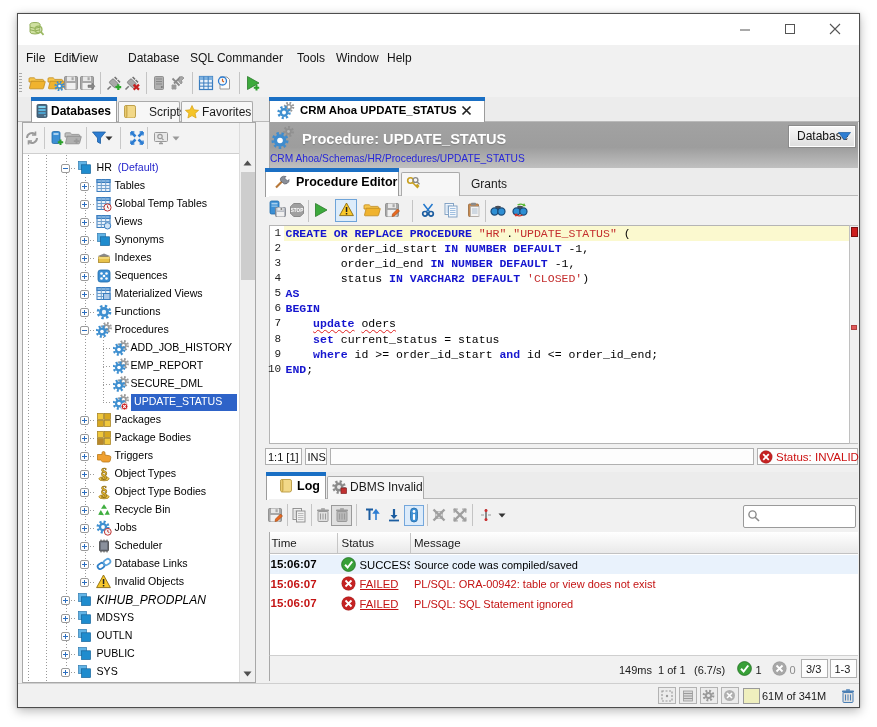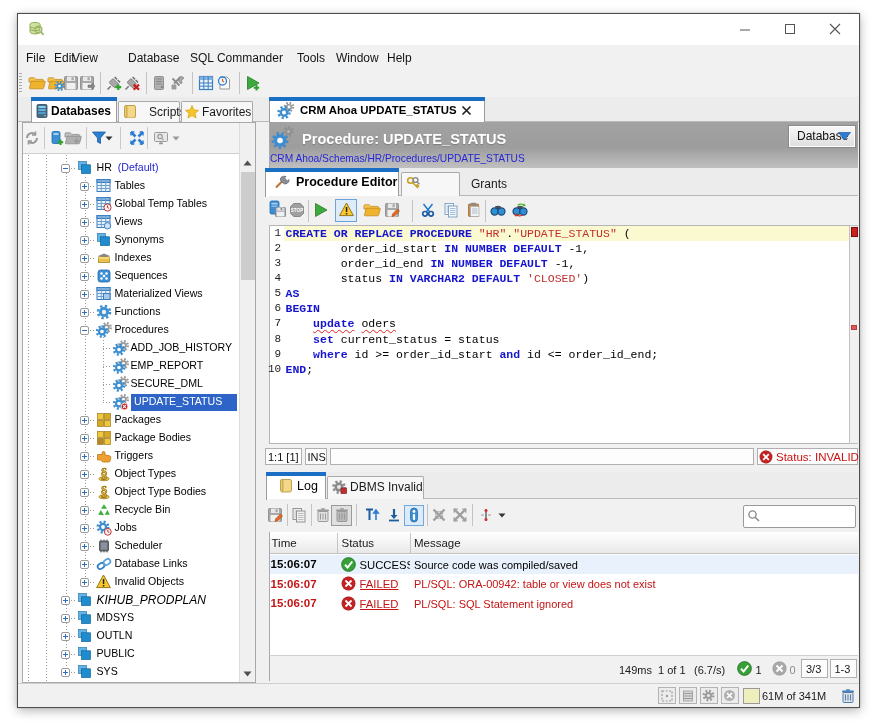--- a/index.html
+++ b/index.html
@@ -634,21 +634,21 @@
       <circle cx="7" cy="8" r="2.0" fill="#e8e8e8"></circle>
       <rect x="9" y="9" width="5.5" height="5.5" fill="#c03030" stroke="#802020" stroke-width="0.7"></rect>
     </svg>
     <div class="a" style="left:350px;top:480px;font-size:12px;color:#1a1a1a;white-space:pre;">DBMS Invalid</div>
     <div class="a tabsel" style="left:266px;top:472px;width:60px;height:28px;"></div>
     <div class="a bluebar" style="left:266px;top:472px;width:60px;height:3.5px;"></div>
     <svg class="a" style="left:278px;top:478px;" width="15" height="15" viewBox="0 0 15 15">
       <path d="M3.5 1.5 H12 Q13.5 1.5 13.5 3.2 V12 q0 2-2 2 H4.5 Q2.5 14 2.5 12 V3.2 Q2.5 1.5 3.5 1.5 Z" fill="#f2d888" stroke="#b89840" stroke-width="0.9"></path>
       <path d="M3.5 1.5 Q5 1.5 5 3.2 V12 q0 2-1.5 2" fill="#e0bc58" stroke="#b89840" stroke-width="0.7"></path>
     </svg>
-    <div class="a" style="left:297px;top:479px;font-size:12.5px;color:#000;font-weight:normal;white-space:pre;">Log</div>
+    <div class="a" style="left:297px;top:479px;font-size:12.5px;color:#000;font-weight:bold;white-space:pre;">Log</div>
     <div class="a" style="left:269px;top:499px;width:589px;height:33px;background:#f1f1f1;"></div>
     <svg class="a" style="left:267px;top:507px;" width="17" height="16" viewBox="0 0 17 16">
       <rect x="1.5" y="1.5" width="13" height="13" rx="1" fill="#a8a8a8" stroke="#7a7a7a" stroke-width="0.7"></rect>
       <rect x="4" y="1.5" width="8" height="4.5" fill="#e8e8e8"></rect>
       <rect x="8.5" y="2.2" width="2.2" height="3" fill="#a8a8a8"></rect>
       <rect x="3.5" y="8" width="9" height="6.5" fill="#f0f0f0"></rect>
       <path d="M9.5 14.5 L14.5 9.5 L16.5 11.5 L11.5 16.5 L9 17 Z" fill="#e86820" stroke="#a04810" stroke-width="0.6" transform="translate(-1,-2.5)"></path>
     </svg>
     <div class="a" style="left:287px;top:504px;width:1px;height:22px;background:#c4c4c4;"></div>
     <svg class="a" style="left:291px;top:507px;" width="16" height="16" viewBox="0 0 16 16">

